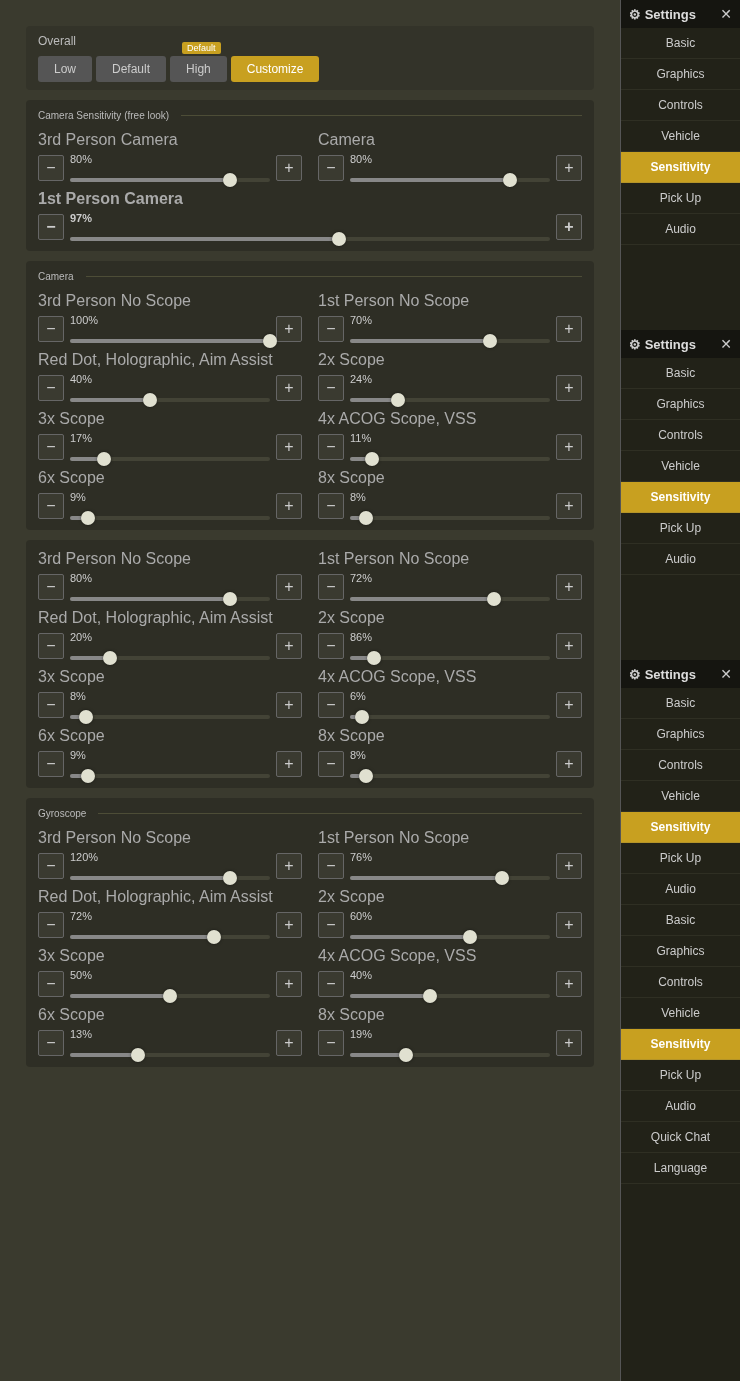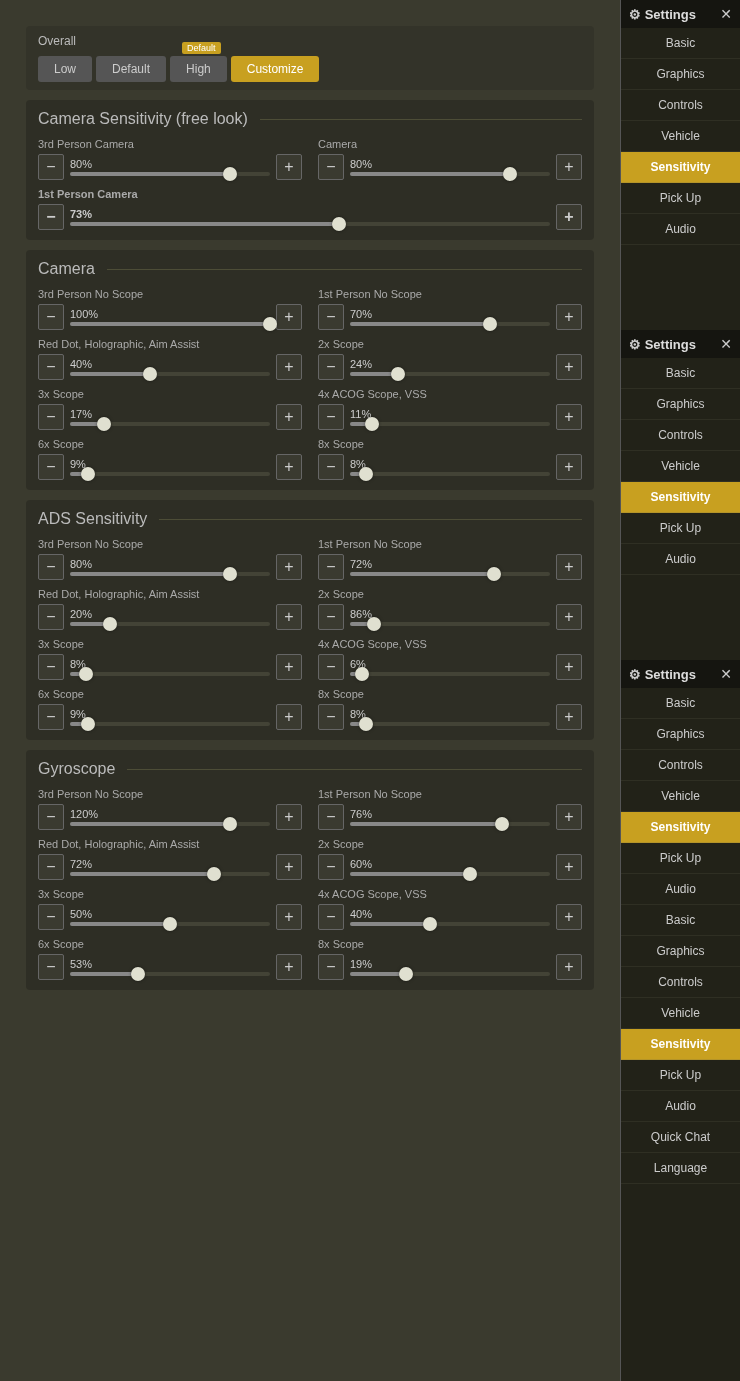--- a/index.html
+++ b/index.html
@@ -120,21 +120,21 @@
 
     
     .content-panel {
       background: rgba(45,45,35,0.85);
       border-radius: 4px;
       padding: 10px 12px;
     }
 
     .panel-title {
       color: #bbb;
-      font-size: 16px;
+      font-size: 10px;
       margin-bottom: 10px;
       display: flex;
       align-items: center;
       gap: 6px;
     }
 
     .panel-title::after {
       content: '';
       flex: 1;
       height: 1px;
@@ -150,21 +150,21 @@
     }
 
     .slider-group {
       display: flex;
       flex-direction: column;
       gap: 4px;
     }
 
     .slider-label {
       color: #aaa;
-      font-size: 11px;
+      font-size: 16px;
     }
 
     .slider-row {
       display: flex;
       align-items: center;
       gap: 6px;
     }
 
     .slider-btn {
       width: 26px;
@@ -178,21 +178,21 @@
       justify-content: center;
       cursor: pointer;
       border-radius: 2px;
       flex-shrink: 0;
     }
 
     .slider-container {
       flex: 1;
       display: flex;
       flex-direction: column;
-      gap: 2px;
+      gap: 13px;
     }
 
     .slider-value {
       color: #ccc;
       font-size: 11px;
       text-align: left;
     }
 
     .slider-track {
       position: relative;
@@ -277,21 +277,21 @@
         </div>
       </div>
     </div>
 
     <div style="margin-top:8px;font-weight:bold;">
       <div class="slider-group-full">
         <div class="slider-label">1st Person Camera</div>
         <div class="slider-row">
           <div class="slider-btn">−</div>
           <div class="slider-container">
-            <div class="slider-value">73%</div>
+            <div class="slider-value">97%</div>
             <div class="slider-track">
               <div class="slider-fill" style="width:56%"></div>
               <div class="slider-thumb" style="left:56%"></div>
             </div>
           </div>
           <div class="slider-btn">+</div>
         </div>
       </div>
     </div>
   </div>
@@ -416,21 +416,20 @@
               <div class="slider-thumb" style="left:8%"></div>
             </div>
           </div>
           <div class="slider-btn">+</div>
         </div>
       </div>
     </div>
   </div>
 
   <div class="content-panel">
-    <div class="panel-title">ADS Sensitivity</div>
     <div class="sliders-grid">
       <div class="slider-group">
         <div class="slider-label">3rd Person No Scope</div>
         <div class="slider-row">
           <div class="slider-btn">−</div>
           <div class="slider-container">
             <div class="slider-value">80%</div>
             <div class="slider-track">
               <div class="slider-fill" style="width:80%"></div>
               <div class="slider-thumb" style="left:80%"></div>
@@ -625,21 +624,21 @@
             </div>
           </div>
           <div class="slider-btn">+</div>
         </div>
       </div>
       <div class="slider-group">
         <div class="slider-label">6x Scope</div>
         <div class="slider-row">
           <div class="slider-btn">−</div>
           <div class="slider-container">
-            <div class="slider-value">53%</div>
+            <div class="slider-value">13%</div>
             <div class="slider-track">
               <div class="slider-fill" style="width:34%"></div>
               <div class="slider-thumb" style="left:34%"></div>
             </div>
           </div>
           <div class="slider-btn">+</div>
         </div>
       </div>
       <div class="slider-group">
         <div class="slider-label">8x Scope</div>

